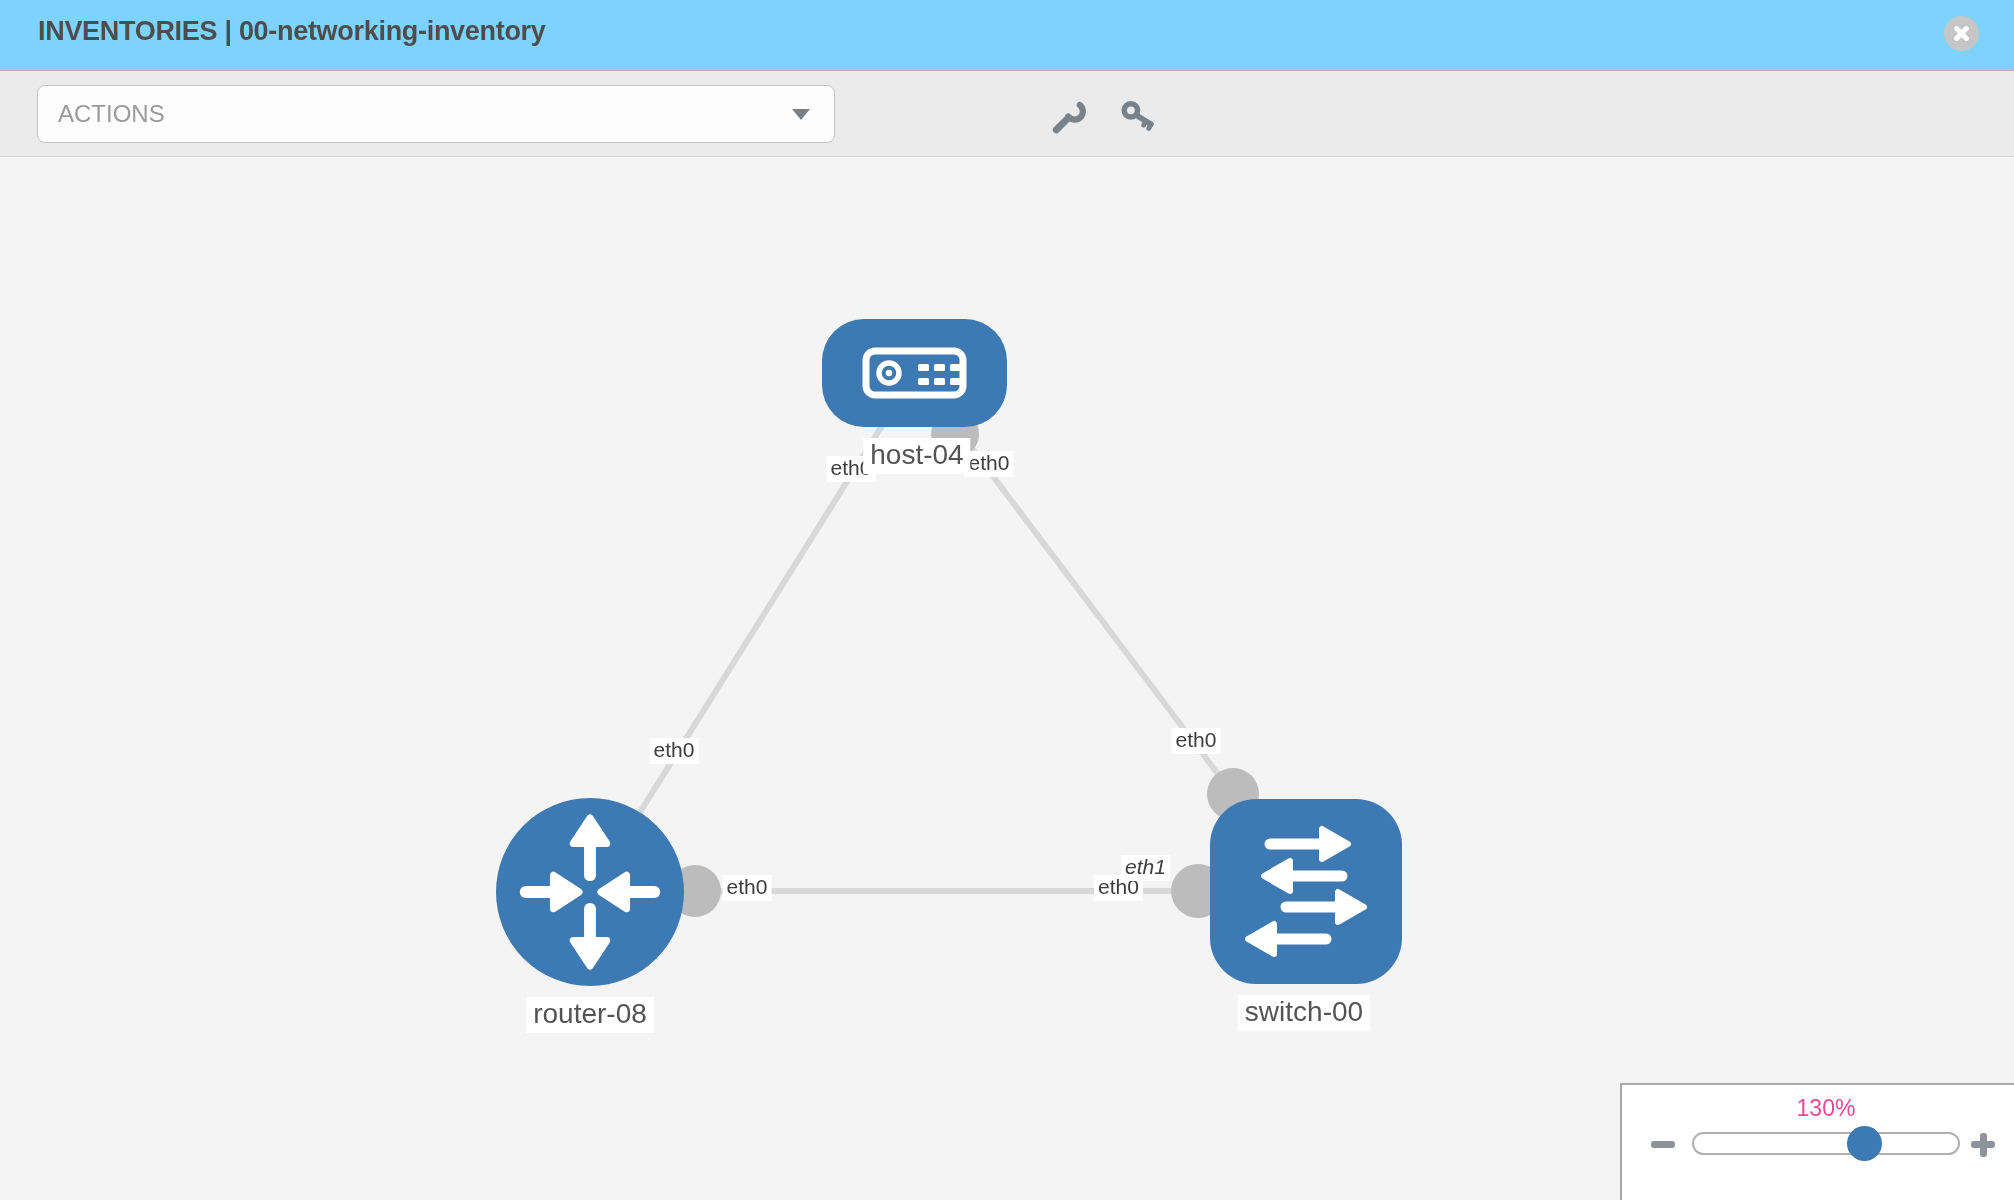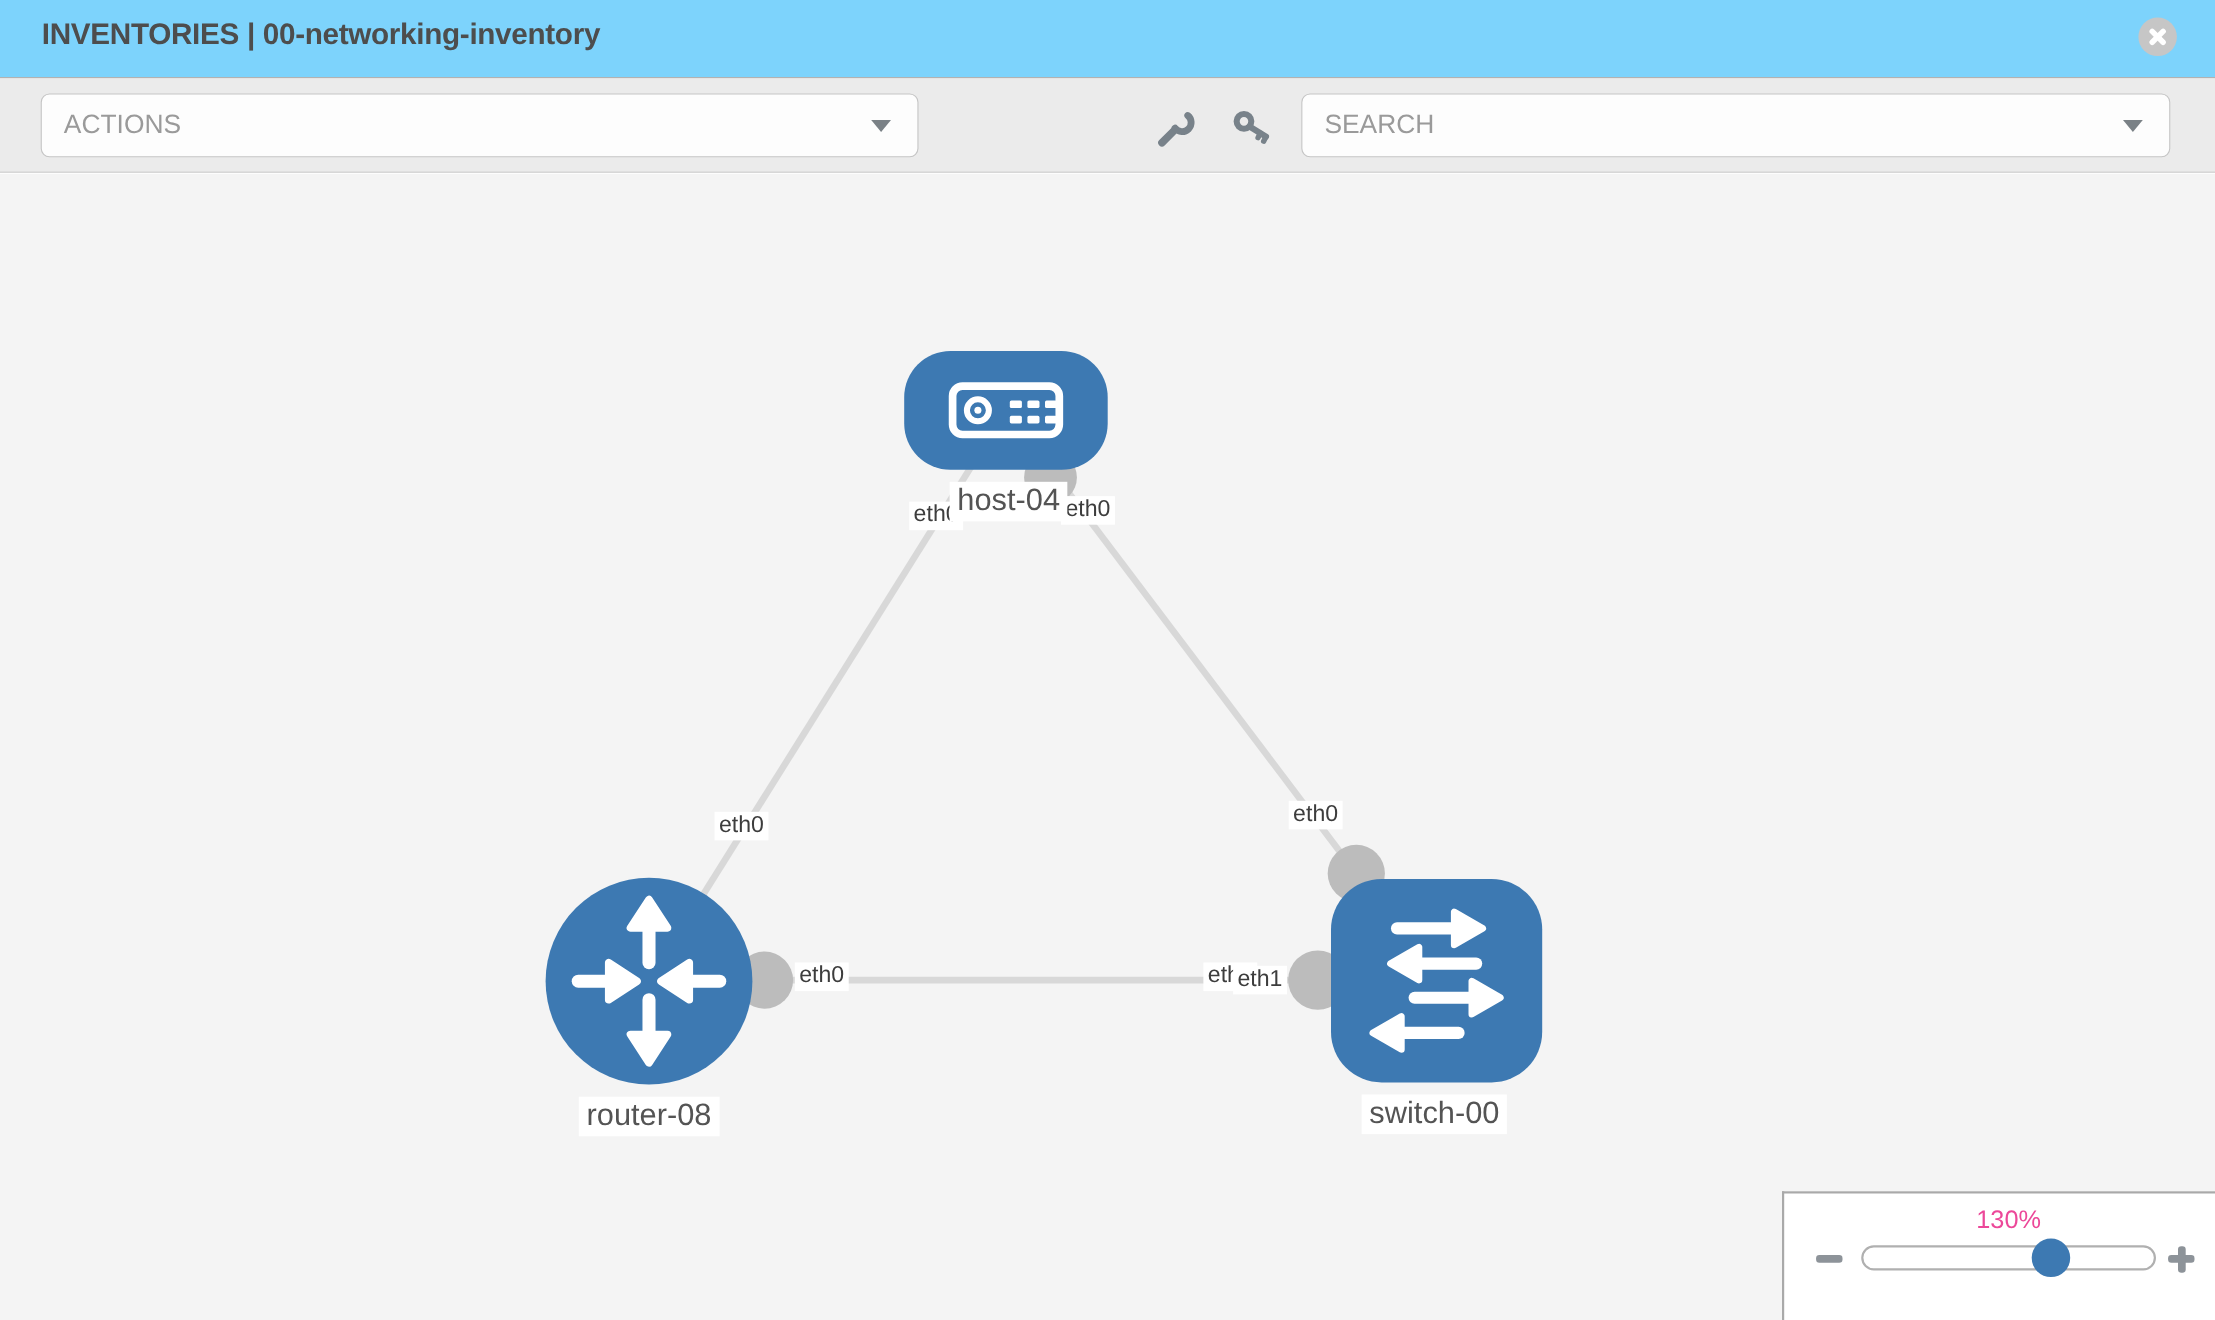--- a/index.html
+++ b/index.html
@@ -158,24 +158,20 @@
     <span>
       <svg width="40" height="40" viewBox="0 0 36 36">
         <circle cx="12.5" cy="12" r="6" stroke="#78828a" stroke-width="5" fill="none"></circle>
         <path d="M17.2 16.3 L30.5 24.5" stroke="#78828a" stroke-width="5" stroke-linecap="round" fill="none"></path>
         <path d="M25.8 21.7 L24 25.3" stroke="#78828a" stroke-width="4.4" stroke-linecap="round" fill="none"></path>
         <path d="M30.5 24.5 L28.6 28.2" stroke="#78828a" stroke-width="4.4" stroke-linecap="round" fill="none"></path>
       </svg>
     </span>
   </div>
 
-  <div class="select-box search-box">
-    <div class="placeholder">SEARCH</div>
-    <div class="chevron-down"></div>
-  </div>
 </div>
 
 <div class="canvas">
 
   <svg class="edges-svg" width="2014" height="1042">
 
     <line x1="915" y1="215" x2="590" y2="734" stroke="#d8d8d8" stroke-width="6"></line>
     <line x1="915" y1="215" x2="1233" y2="636" stroke="#d8d8d8" stroke-width="6"></line>
     <line x1="590" y1="733" x2="1306" y2="733" stroke="#d8d8d8" stroke-width="6"></line>
 
@@ -242,21 +238,21 @@
   <div class="node-label" style="left:917px; top:298px;">host-04</div>
   <div class="node-label" style="left:590px; top:857px;">router-08</div>
   <div class="node-label" style="left:1304px; top:855px;">switch-00</div>
 
   <div class="iface-label z4" style="left:851px; top:311px;">eth0</div>
   <div class="iface-label z4" style="left:989px; top:306px;">eth0</div>
   <div class="iface-label" style="left:674px; top:593px;">eth0</div>
   <div class="iface-label" style="left:1196px; top:583px;">eth0</div>
   <div class="iface-label" style="left:747px; top:730px;">eth0</div>
   <div class="iface-label abs-left z4" style="left:1094px; top:730px;">eth0</div>
-  <div class="iface-label abs-left z5" style="left:1121px; top:733px;">eth1</div>
+  <div class="iface-label abs-left z5" style="left:1121px; top:710px;font-style:italic;">eth1</div>
 
   <div class="zoom-panel">
     <div class="zoom-level">130%</div>
     <div class="zoom-minus"></div>
     <div class="zoom-track"></div>
     <div class="zoom-thumb"></div>
     <div class="zoom-plus"></div>
   </div>
 
 </div>

